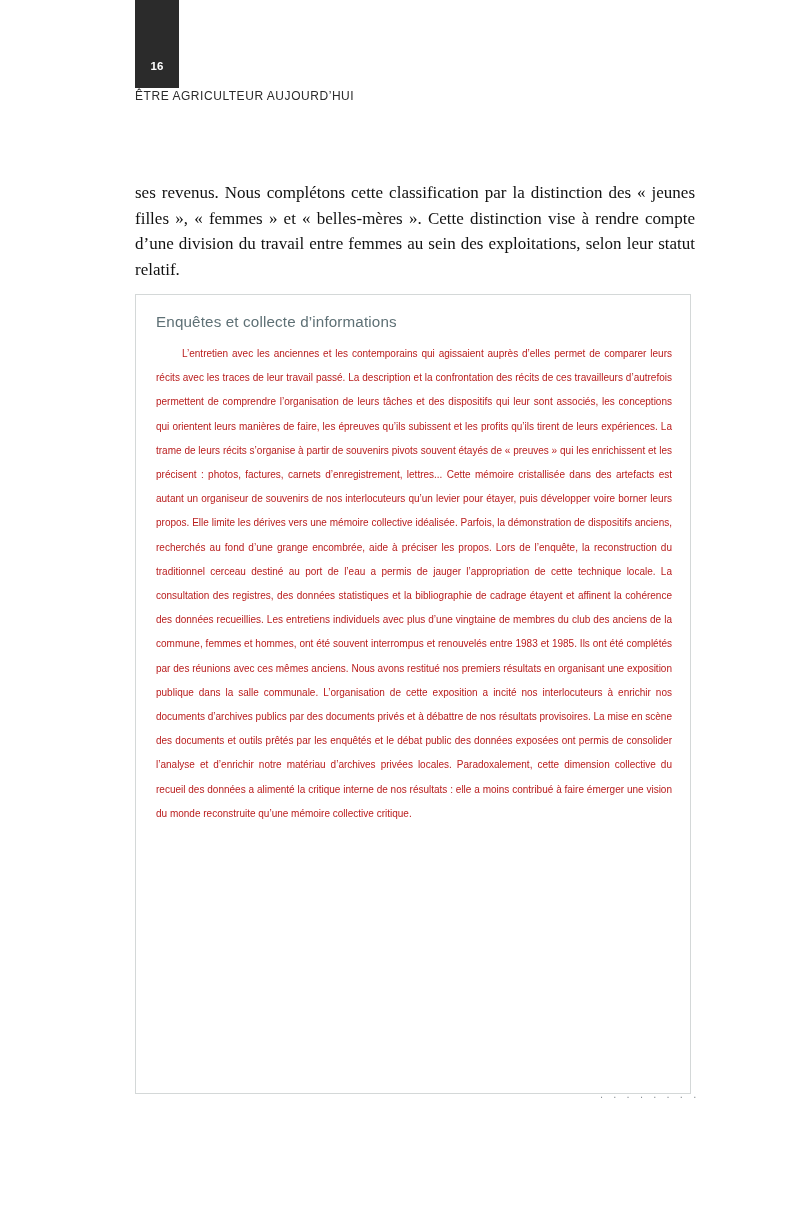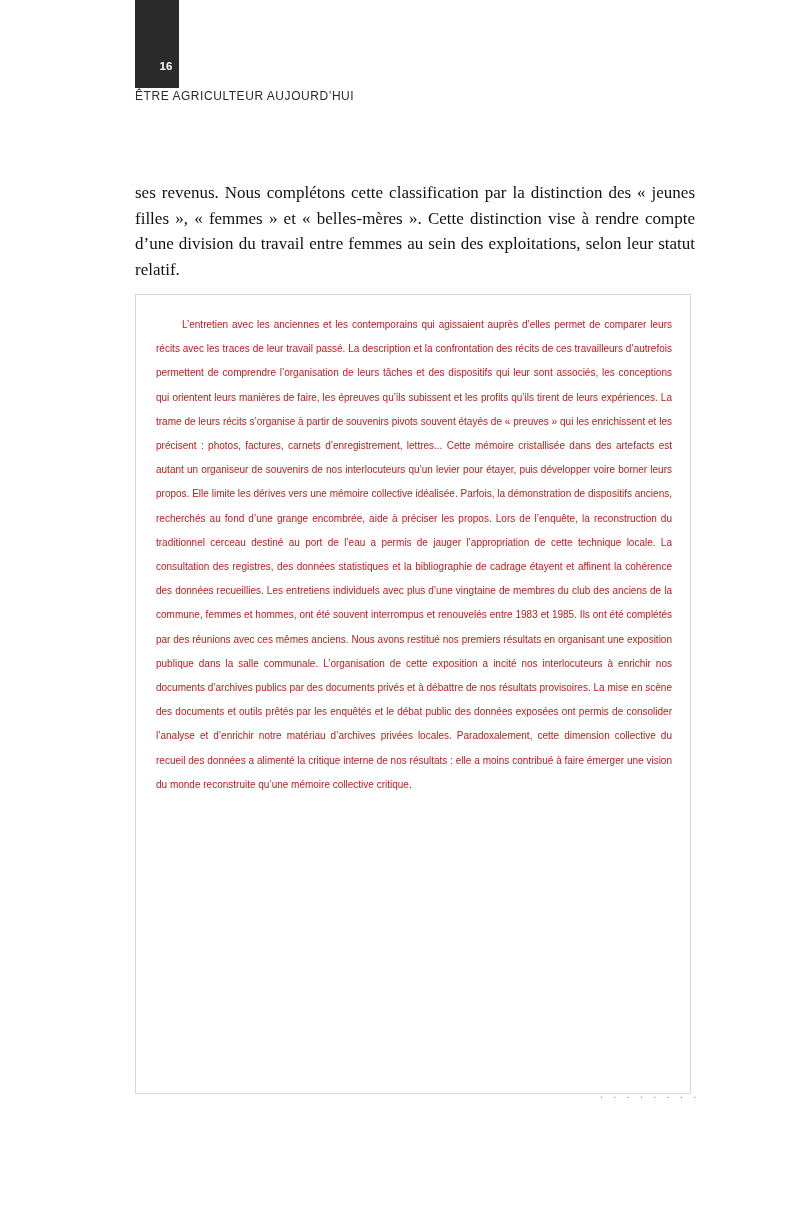--- a/index.html
+++ b/index.html
@@ -36,21 +36,20 @@
     position: absolute;
     left: 135px;
     top: 60px;
     width: 44px;
     text-align: center;
     color: #ffffff;
     font-size: 11.5px;
     font-weight: 700;
     letter-spacing: 0.2px;
     font-family: "Liberation Sans", sans-serif;
-    padding-left: 9px;
   }
   .running-head {
     position: absolute;
     left: 135px;
     top: 89px;
     font-size: 12px;
     letter-spacing: 0.55px;
     color: #2b2b2b;
     font-family: "Liberation Sans", sans-serif;
     white-space: nowrap;
@@ -130,17 +129,18 @@
   <div class="folio">16</div>
   <div class="running-head">ÊTRE AGRICULTEUR AUJOURD’HUI</div>
 </div>
 
 <div class="body-text">
   <p>ses revenus. Nous complétons cette classification par la distinction des « jeunes filles », « femmes » et « belles-mères ». Cette distinction vise à rendre compte d’une division du travail entre femmes au sein des exploitations, selon leur statut relatif.</p>
 </div>
 
 <div class="insert-box">
   <div class="insert-inner">
+    <h2 class="insert-title">Enquêtes et collecte d’informations</h2>
     <p class="insert-body">L’entretien avec les anciennes et les contemporains qui agissaient auprès d’elles permet de comparer leurs récits avec les traces de leur travail passé. La description et la confrontation des récits de ces travailleurs d’autrefois permettent de comprendre l’organisation de leurs tâches et des dispositifs qui leur sont associés, les conceptions qui orientent leurs manières de faire, les épreuves qu’ils subissent et les profits qu’ils tirent de leurs expériences. La trame de leurs récits s’organise à partir de souvenirs pivots souvent étayés de « preuves » qui les enrichissent et les précisent : photos, factures, carnets d’enregistrement, lettres... Cette mémoire cristallisée dans des artefacts est autant un organiseur de souvenirs de nos interlocuteurs qu’un levier pour étayer, puis développer voire borner leurs propos. Elle limite les dérives vers une mémoire collective idéalisée. Parfois, la démonstration de dispositifs anciens, recherchés au fond d’une grange encombrée, aide à préciser les propos. Lors de l’enquête, la reconstruction du traditionnel cerceau destiné au port de l’eau a permis de jauger l’appropriation de cette technique locale. La consultation des registres, des données statistiques et la bibliographie de cadrage étayent et affinent la cohérence des données recueillies. Les entretiens individuels avec plus d’une vingtaine de membres du club des anciens de la commune, femmes et hommes, ont été souvent interrompus et renouvelés entre 1983 et 1985. Ils ont été complétés par des réunions avec ces mêmes anciens. Nous avons restitué nos premiers résultats en organisant une exposition publique dans la salle communale. L’organisation de cette exposition a incité nos interlocuteurs à enrichir nos documents d’archives publics par des documents privés et à débattre de nos résultats provisoires. La mise en scène des documents et outils prêtés par les enquêtés et le débat public des données exposées ont permis de consolider l’analyse et d’enrichir notre matériau d’archives privées locales. Paradoxalement, cette dimension collective du recueil des données a alimenté la critique interne de nos résultats : elle a moins contribué à faire émerger une vision du monde reconstruite qu’une mémoire collective critique.</p>
   </div>
 </div>
 
 <div class="dot-rule">. . . . . . . .</div>
 
 </body></html>

